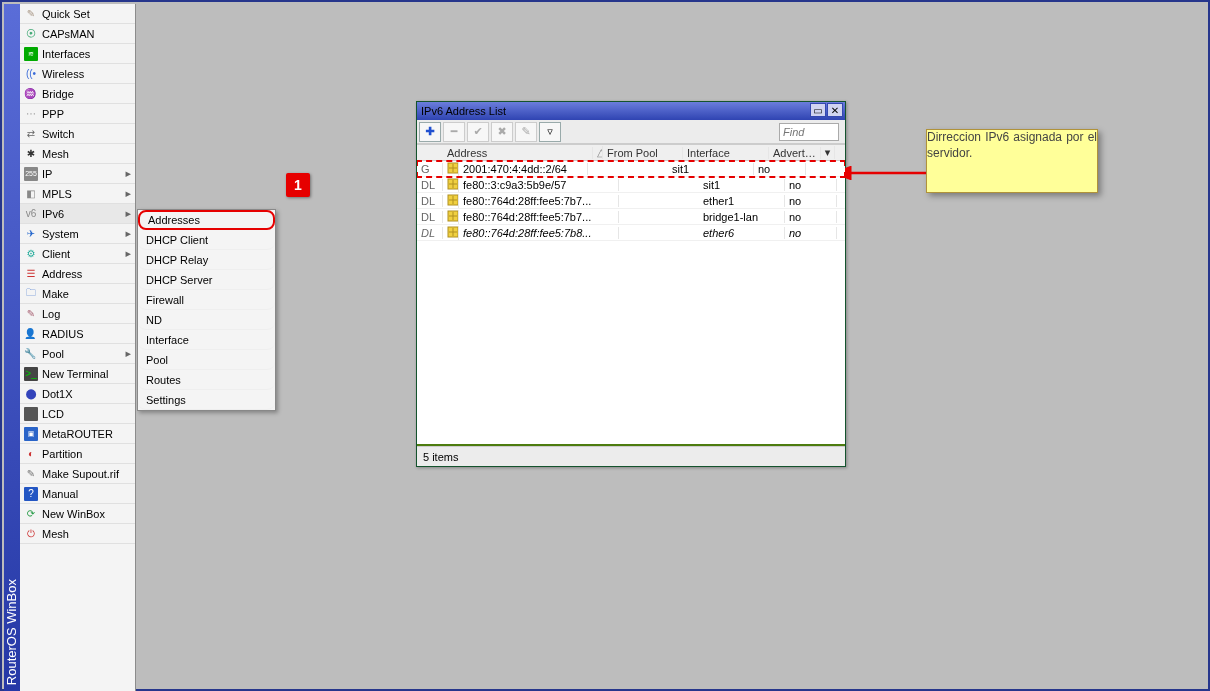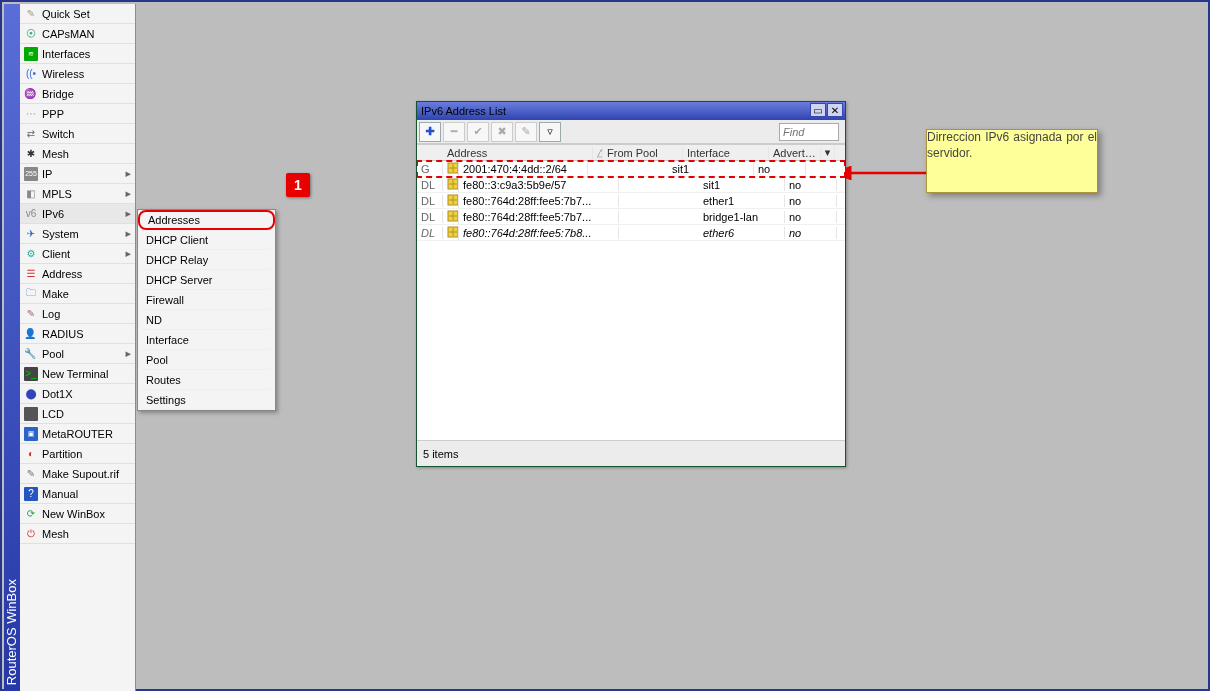--- a/index.html
+++ b/index.html
@@ -41,21 +41,21 @@
   .col-addr{ width:150px;}
   .col-pool{ width:80px;}
   .col-iface{ width:86px;}
   .col-adv{ width:52px;}
   .col-drop{ width:14px;}
   .trow{ border-bottom:1px solid #f0f0f0;}
   .trow.highlight{ outline:2px dashed #e60000; outline-offset:-1px; position:relative;}
   .trow.italic .td{ font-style:italic;}
   .addr-icon{ width:12px; height:12px; display:inline-flex; align-items:center; justify-content:center;}
   .addr-icon svg{ width:12px; height:12px;}
-  .statusbar{ position:absolute; left:0; bottom:0; right:0; height:26px; background:#ececec; border-top:1px solid #ccc; display:flex; align-items:center; padding:0 6px; color:#555;}
+  .statusbar{ position:absolute; left:0; bottom:0; right:0; height:20px; background:#ececec; border-top:1px solid #ccc; display:flex; align-items:center; padding:0 6px; color:#555;}
   
   .callout{ position:absolute; left:924px; top:127px; width:172px; height:64px; background:#ffff99; border:1px solid #b0923a; box-shadow:3px 3px 6px rgba(0,0,0,.35); padding:0; font-size:12px; text-align:justify; line-height:1.3; color:#444;}
   .arrow{ position:absolute; left:843px; top:164px; width:90px; height:14px; pointer-events:none;}
   
   .badge{ position:absolute; left:284px; top:171px; width:24px; height:24px; background:#e60000; color:#fff; font-weight:bold; font-size:14px; display:flex; align-items:center; justify-content:center; border-radius:2px; box-shadow:1px 1px 3px rgba(0,0,0,.4);}
 
   
   .i-wand{color:#a98;} .i-cap{color:#4a7;} .i-ifc{background:#0a0;color:#fff;width:14px;font-size:7px;border-radius:1px;} .i-wifi{color:#3a6bd8;} .i-bridge{color:#5590d9;} .i-ppp{color:#999;} .i-switch{color:#666;} .i-mesh{color:#333;} .i-ip{background:#888;color:#fff;font-size:7px;border-radius:1px;width:14px;} .i-mpls{color:#888;} .i-ipv6{color:#888;} .i-route{color:#2366cc;} .i-sys{color:#2a9;} .i-queue{color:#c33;} .i-files{color:#2a64c8;} .i-log{color:#a67;} .i-radius{color:#c8c828;} .i-tools{color:#b04545;} .i-term{background:#444;color:#0c0;width:14px;border-radius:1px;} .i-dot1x{color:#34b;} .i-lcd{background:#555;width:14px;border-radius:1px;} .i-mr{background:#2a64c8;color:#fff;width:14px;font-size:7px;border-radius:1px;} .i-part{color:#c33;} .i-supout{color:#777;} .i-manual{background:#2356c3;color:#fff;width:14px;border-radius:1px;} .i-new{color:#2a9d4a;} .i-exit{color:#c33;}
 
   .th{ font-weight:normal; color:#333;}

